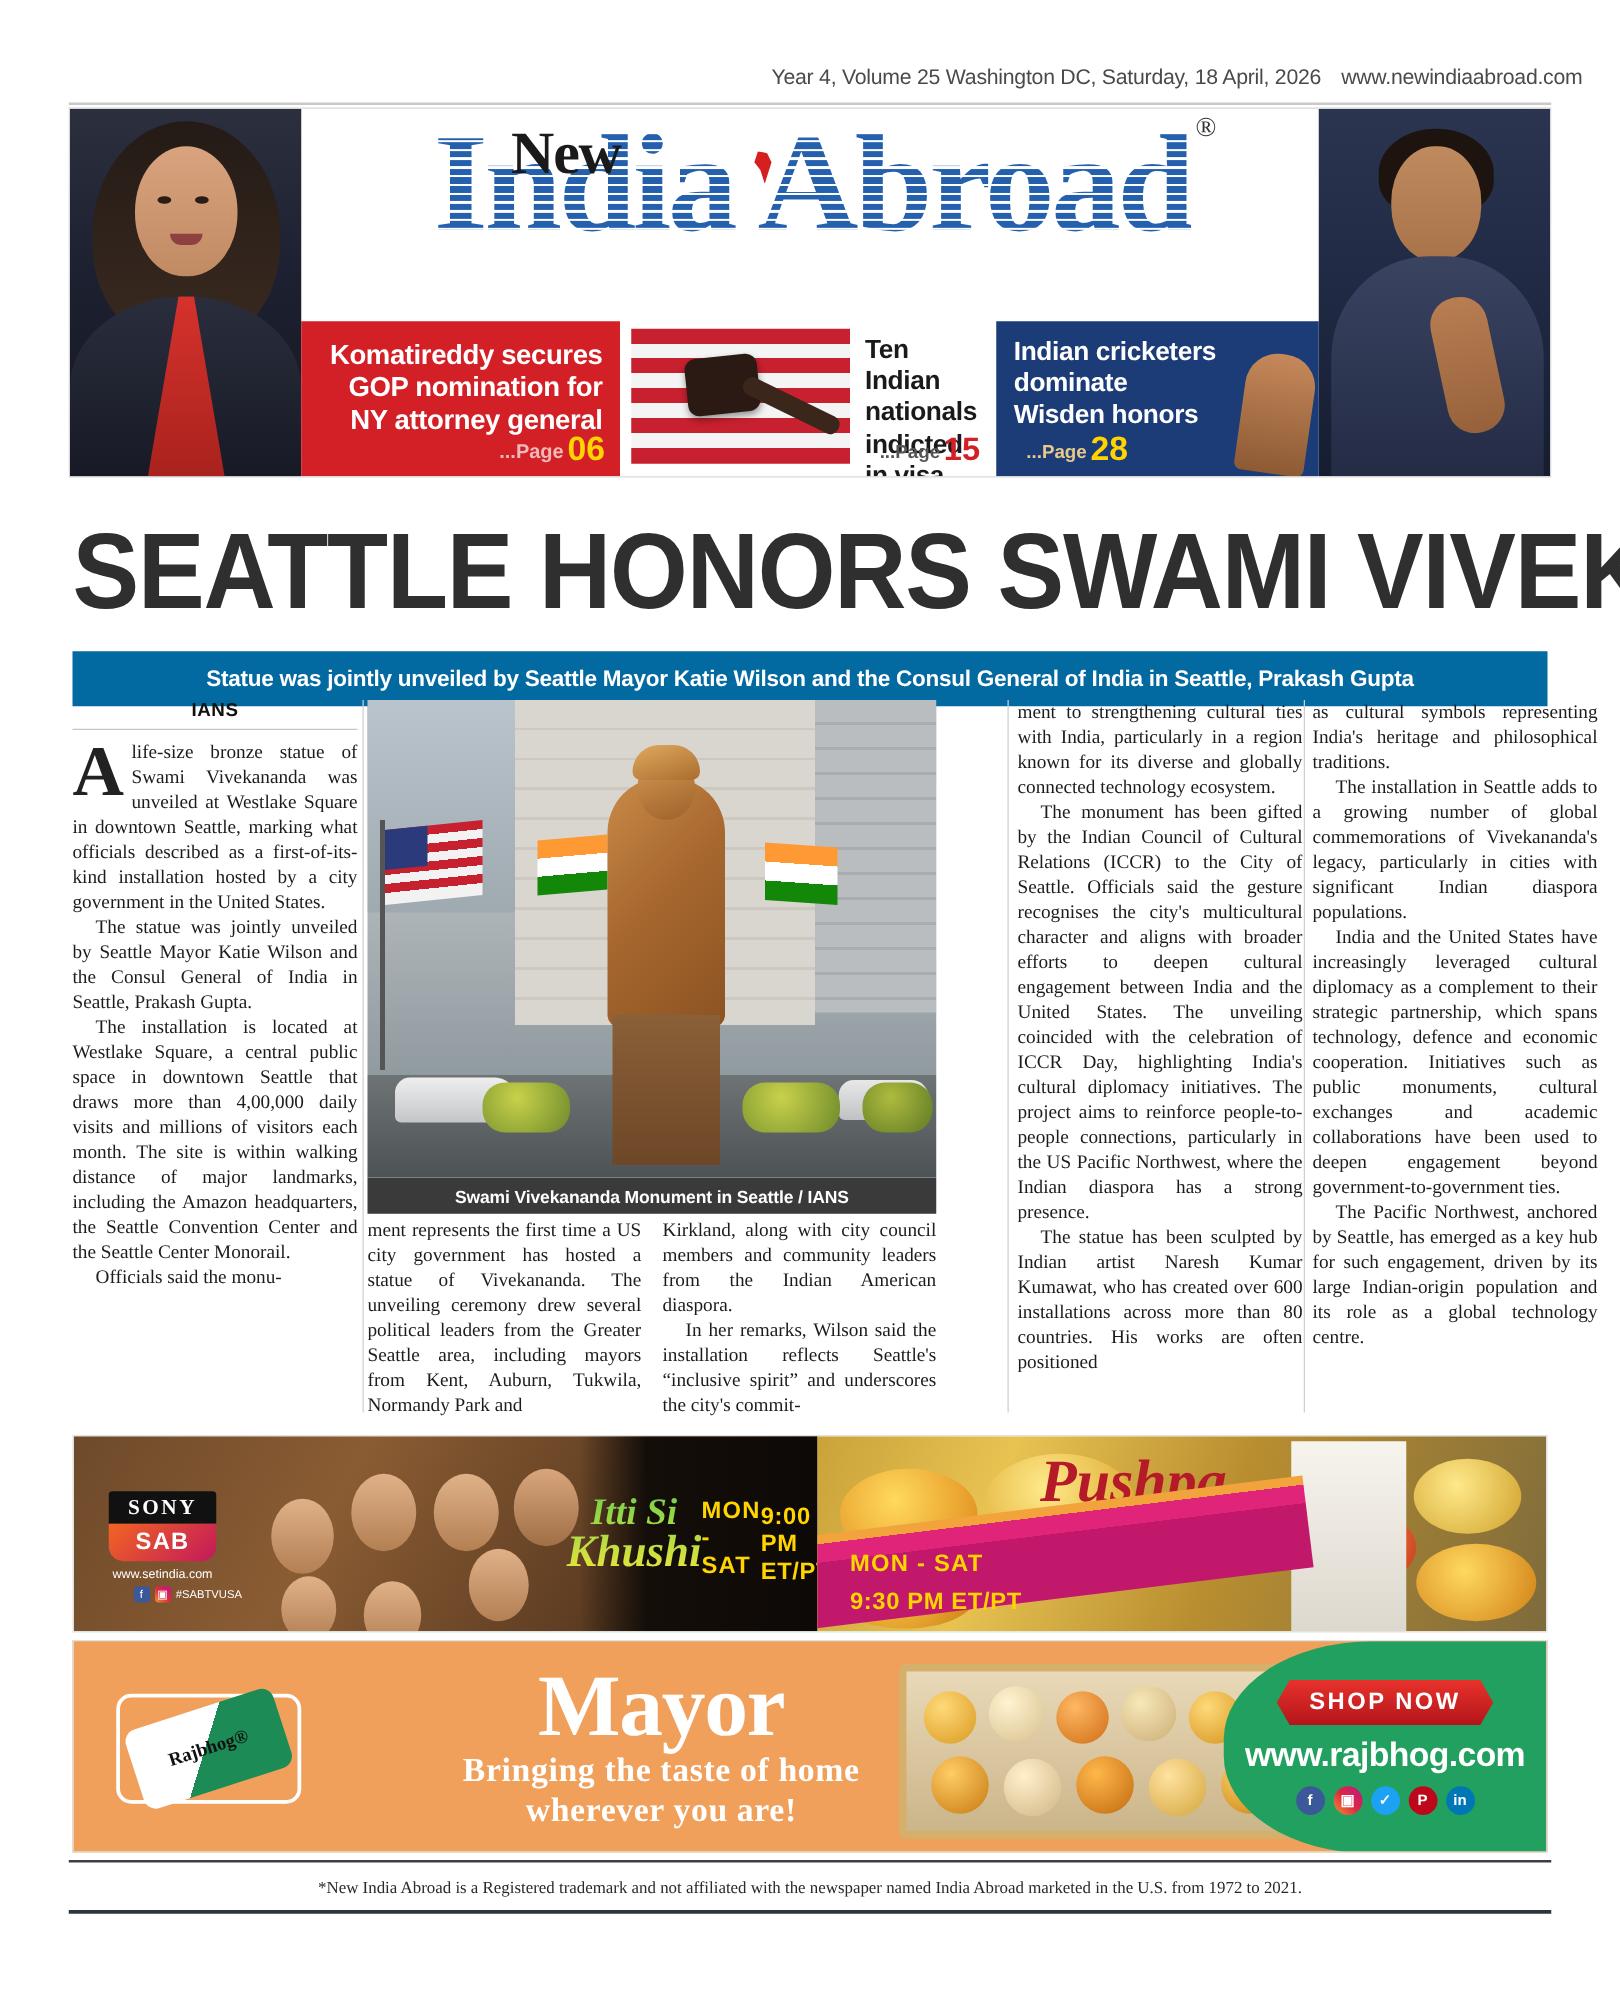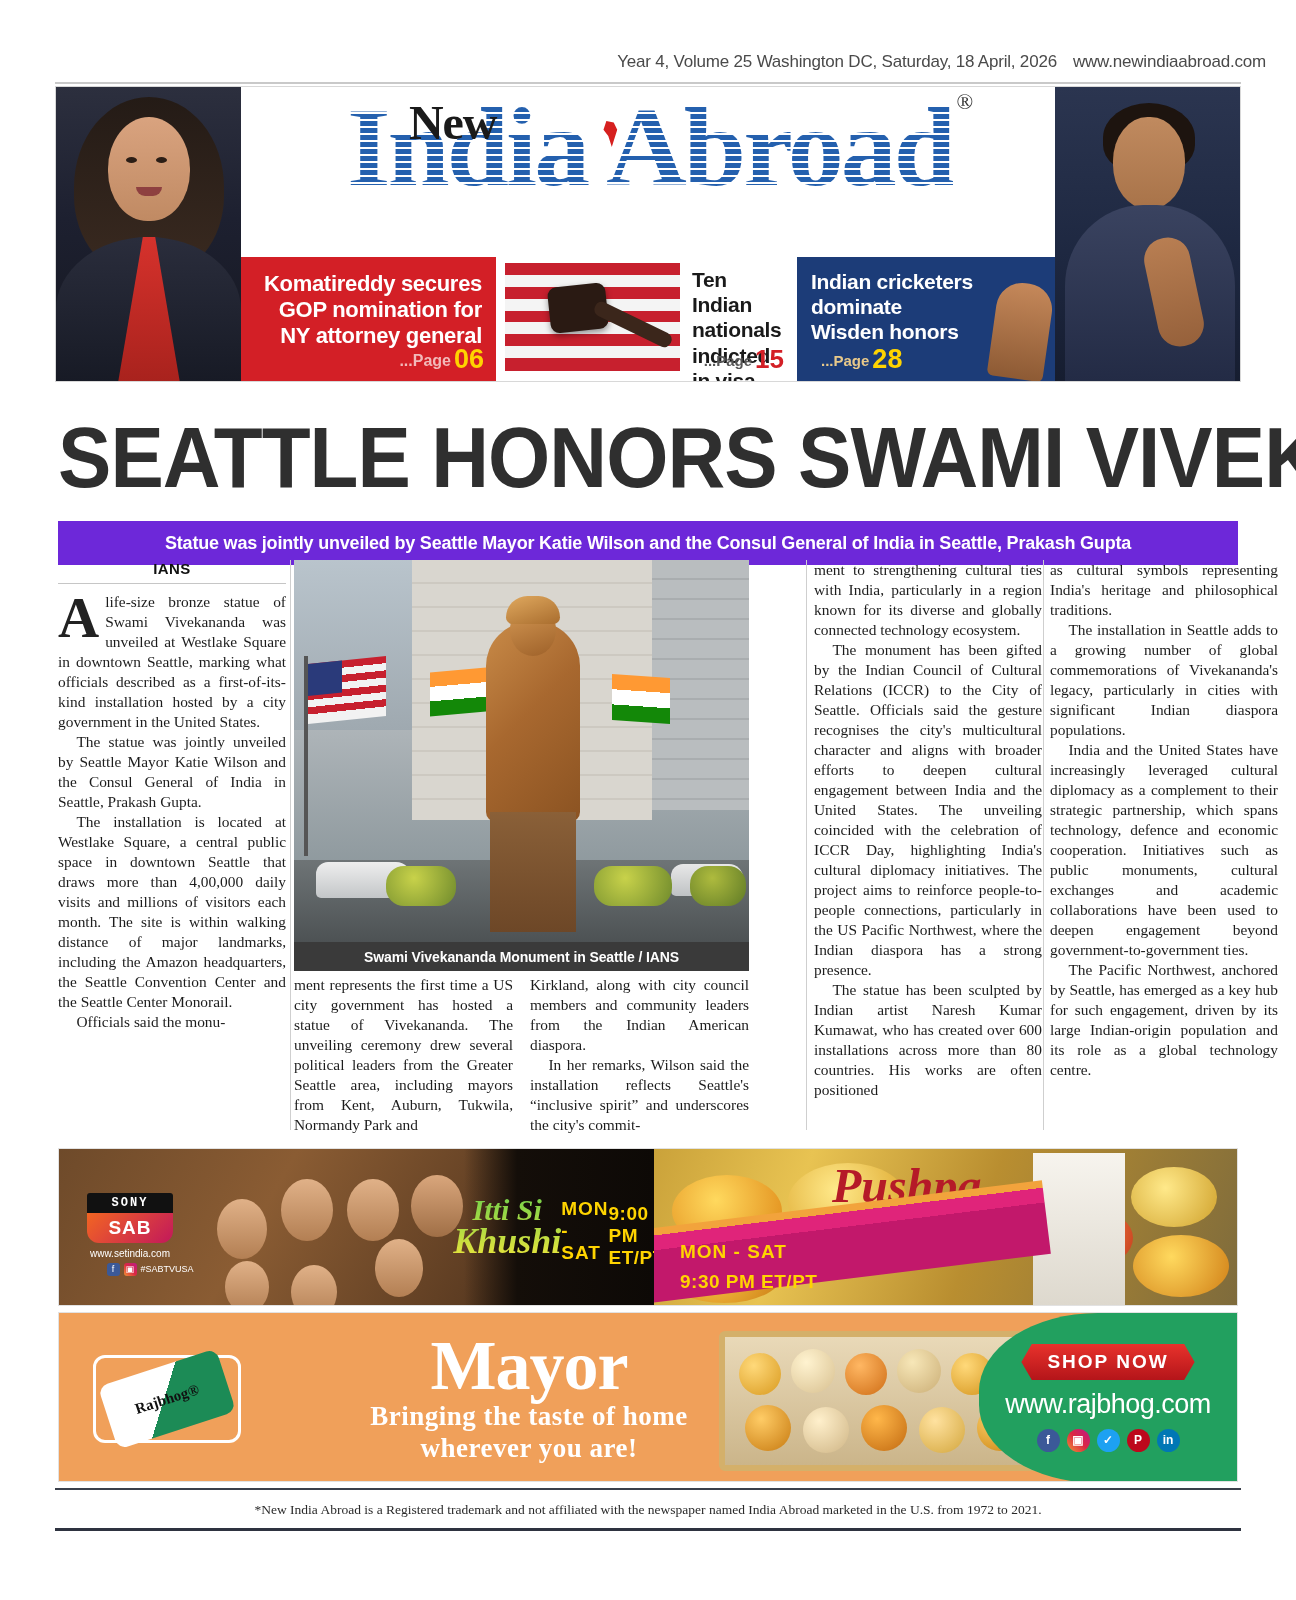--- a/index.html
+++ b/index.html
@@ -211,21 +211,21 @@
   .headline {
     position:absolute; left:58px; top:418px; width:1180px;
     font-family:"Liberation Sans Narrow","Liberation Sans", sans-serif;
     font-weight:700; font-size:86px; line-height:0.92; color:#2f2f2f;
     letter-spacing:-1px; text-align:center;
     transform:scaleX(0.93); transform-origin:left center;
     white-space:nowrap;
   }
   .subbar {
     position:absolute; left:58px; top:521px; width:1180px; height:44px;
-    background:#6d28d9; color:#fff;
+    background:#0369a1; color:#fff;
     font-family:"Liberation Sans", sans-serif; font-weight:700; font-size:18px;
     display:flex; align-items:center; justify-content:center; letter-spacing:-0.2px;
   }
 
   
   .article { position:absolute; left:58px; top:560px; width:1180px; height:570px; }
   .col { position:absolute; top:0; width:228px; }
   .c1 { left:0; }
   .c3 { left:756px; width:228px; }
   .c4 { left:992px; width:228px; }
@@ -354,22 +354,22 @@
   .sab-people i:nth-child(2){left:102px; top:22px;  width:52px;height:62px;}
   .sab-people i:nth-child(3){left:168px; top:22px;  width:52px;height:62px;}
   .sab-people i:nth-child(4){left:232px; top:18px;  width:52px;height:62px;background:linear-gradient(180deg,#d9a67c,#a06f46);}
   .sab-people i:nth-child(5){left:196px; top:82px;  width:48px;height:58px;}
   .sab-people i:nth-child(6){left:46px;  top:104px; width:44px;height:52px;}
   .sab-people i:nth-child(7){left:112px; top:108px; width:46px;height:54px;}
   .sab-logo {
     position:absolute; left:28px; top:44px; width:86px; text-align:center;
   }
   .sab-logo .sony {
-    background:#111; color:#fff; font-family:Liberation Mono, monospace;
-    font-weight:700; font-size:12px; letter-spacing:2px; padding:3px 0;
+    background:#111; color:#fff; font-family:Liberation Serif, serif;
+    font-weight:700; font-size:17px; letter-spacing:2px; padding:3px 0;
     border-radius:3px 3px 0 0;
   }
   .sab-logo .sab {
     background:linear-gradient(135deg,#f26522,#c2185b); color:#fff;
     font-family:"Liberation Sans", sans-serif; font-weight:700; font-size:19px;
     padding:4px 0; border-radius:0 0 12px 12px; letter-spacing:1px;
   }
   .sab-logo .url {
     color:#fff; font-family:"Liberation Sans", sans-serif; font-size:10px; margin-top:5px;
   }
@@ -495,21 +495,21 @@
     border-radius:46% 0 0 46%;
     display:flex; flex-direction:column; align-items:center; justify-content:center; gap:9px;
   }
   .shop-now {
     position:relative; background:linear-gradient(180deg,#e8322c,#b4151a);
     color:#fff; font-family:"Liberation Sans", sans-serif; font-weight:700;
     font-size:19px; letter-spacing:2px; padding:7px 26px;
     clip-path: polygon(6% 0, 94% 0, 100% 50%, 94% 100%, 6% 100%, 0 50%);
   }
   .rb-url {
-    font-family:"Liberation Sans", sans-serif; font-weight:400; font-size:27px;
+    font-family:"Liberation Sans", sans-serif; font-weight:700; font-size:27px;
     color:#fff; letter-spacing:-0.5px;
   }
   .rb-socials { display:flex; gap:7px; }
   .rb-socials span {
     width:23px; height:23px; border-radius:50%; display:inline-block;
     font-family:"Liberation Sans", sans-serif; font-weight:700; font-size:12px;
     color:#fff; text-align:center; line-height:23px;
   }
   .rb-socials .fb{background:#3b5998;}
   .rb-socials .ig{background:linear-gradient(45deg,#f09433,#dc2743,#bc1888);}

